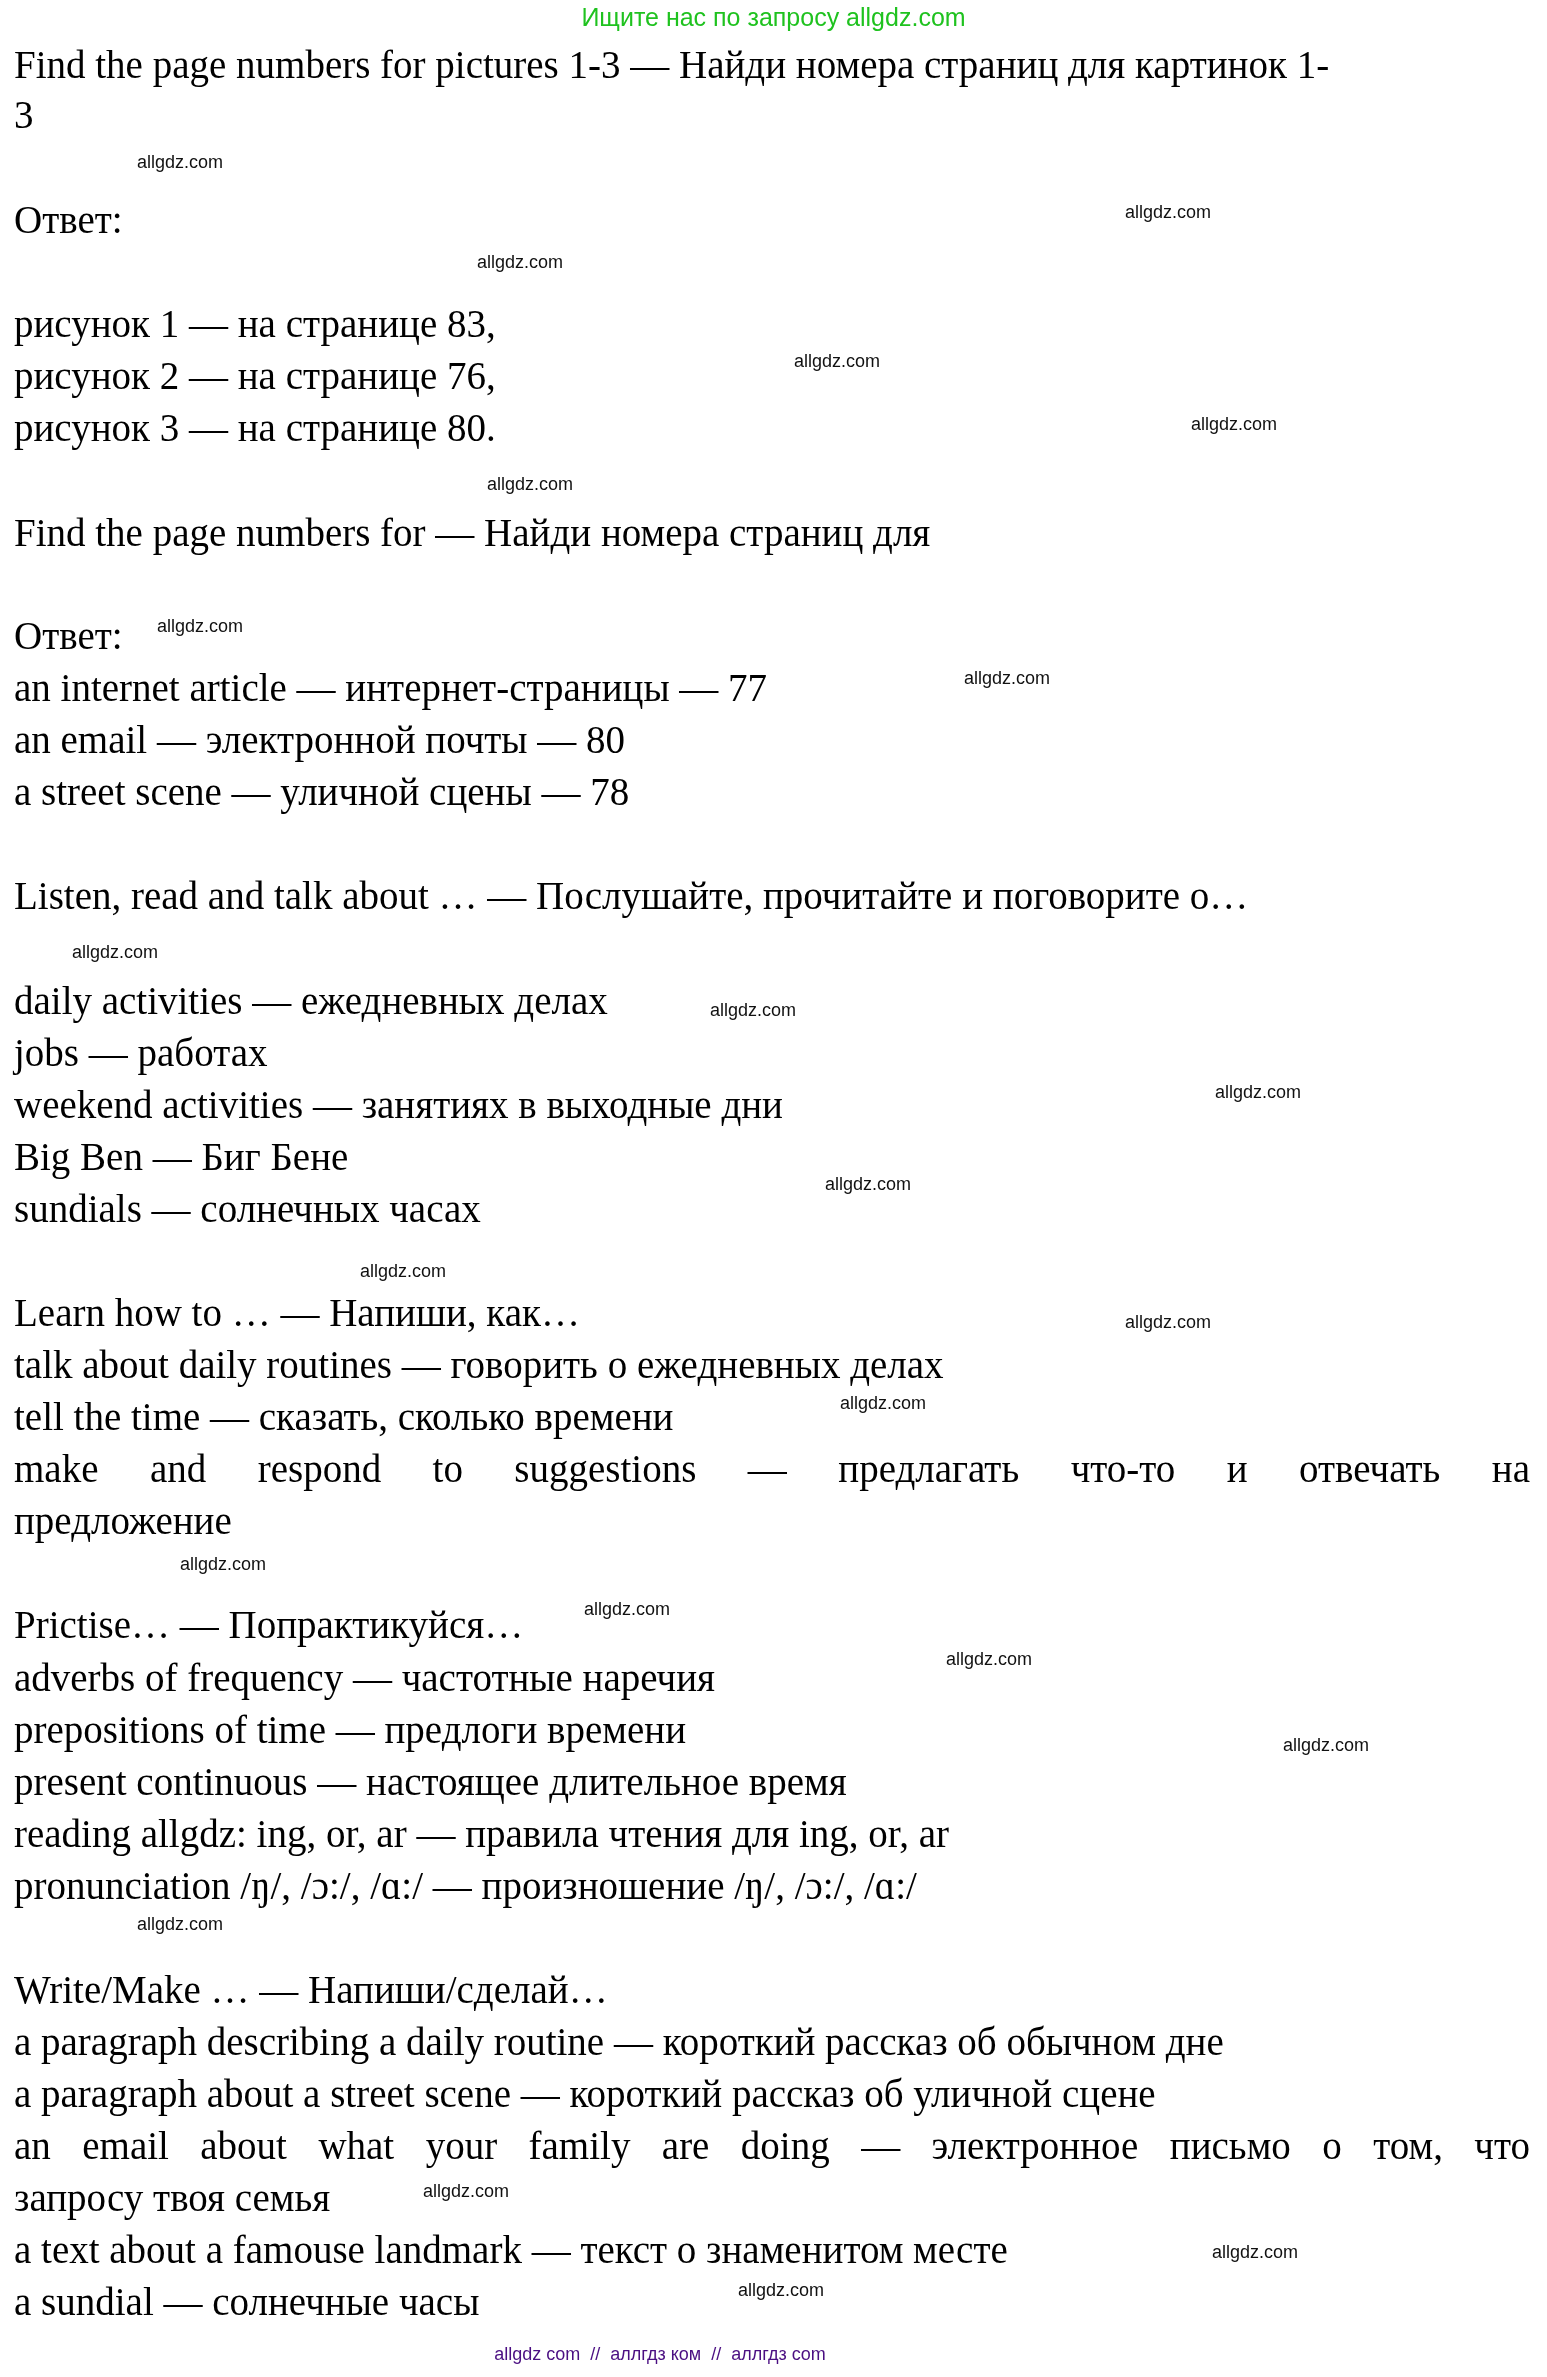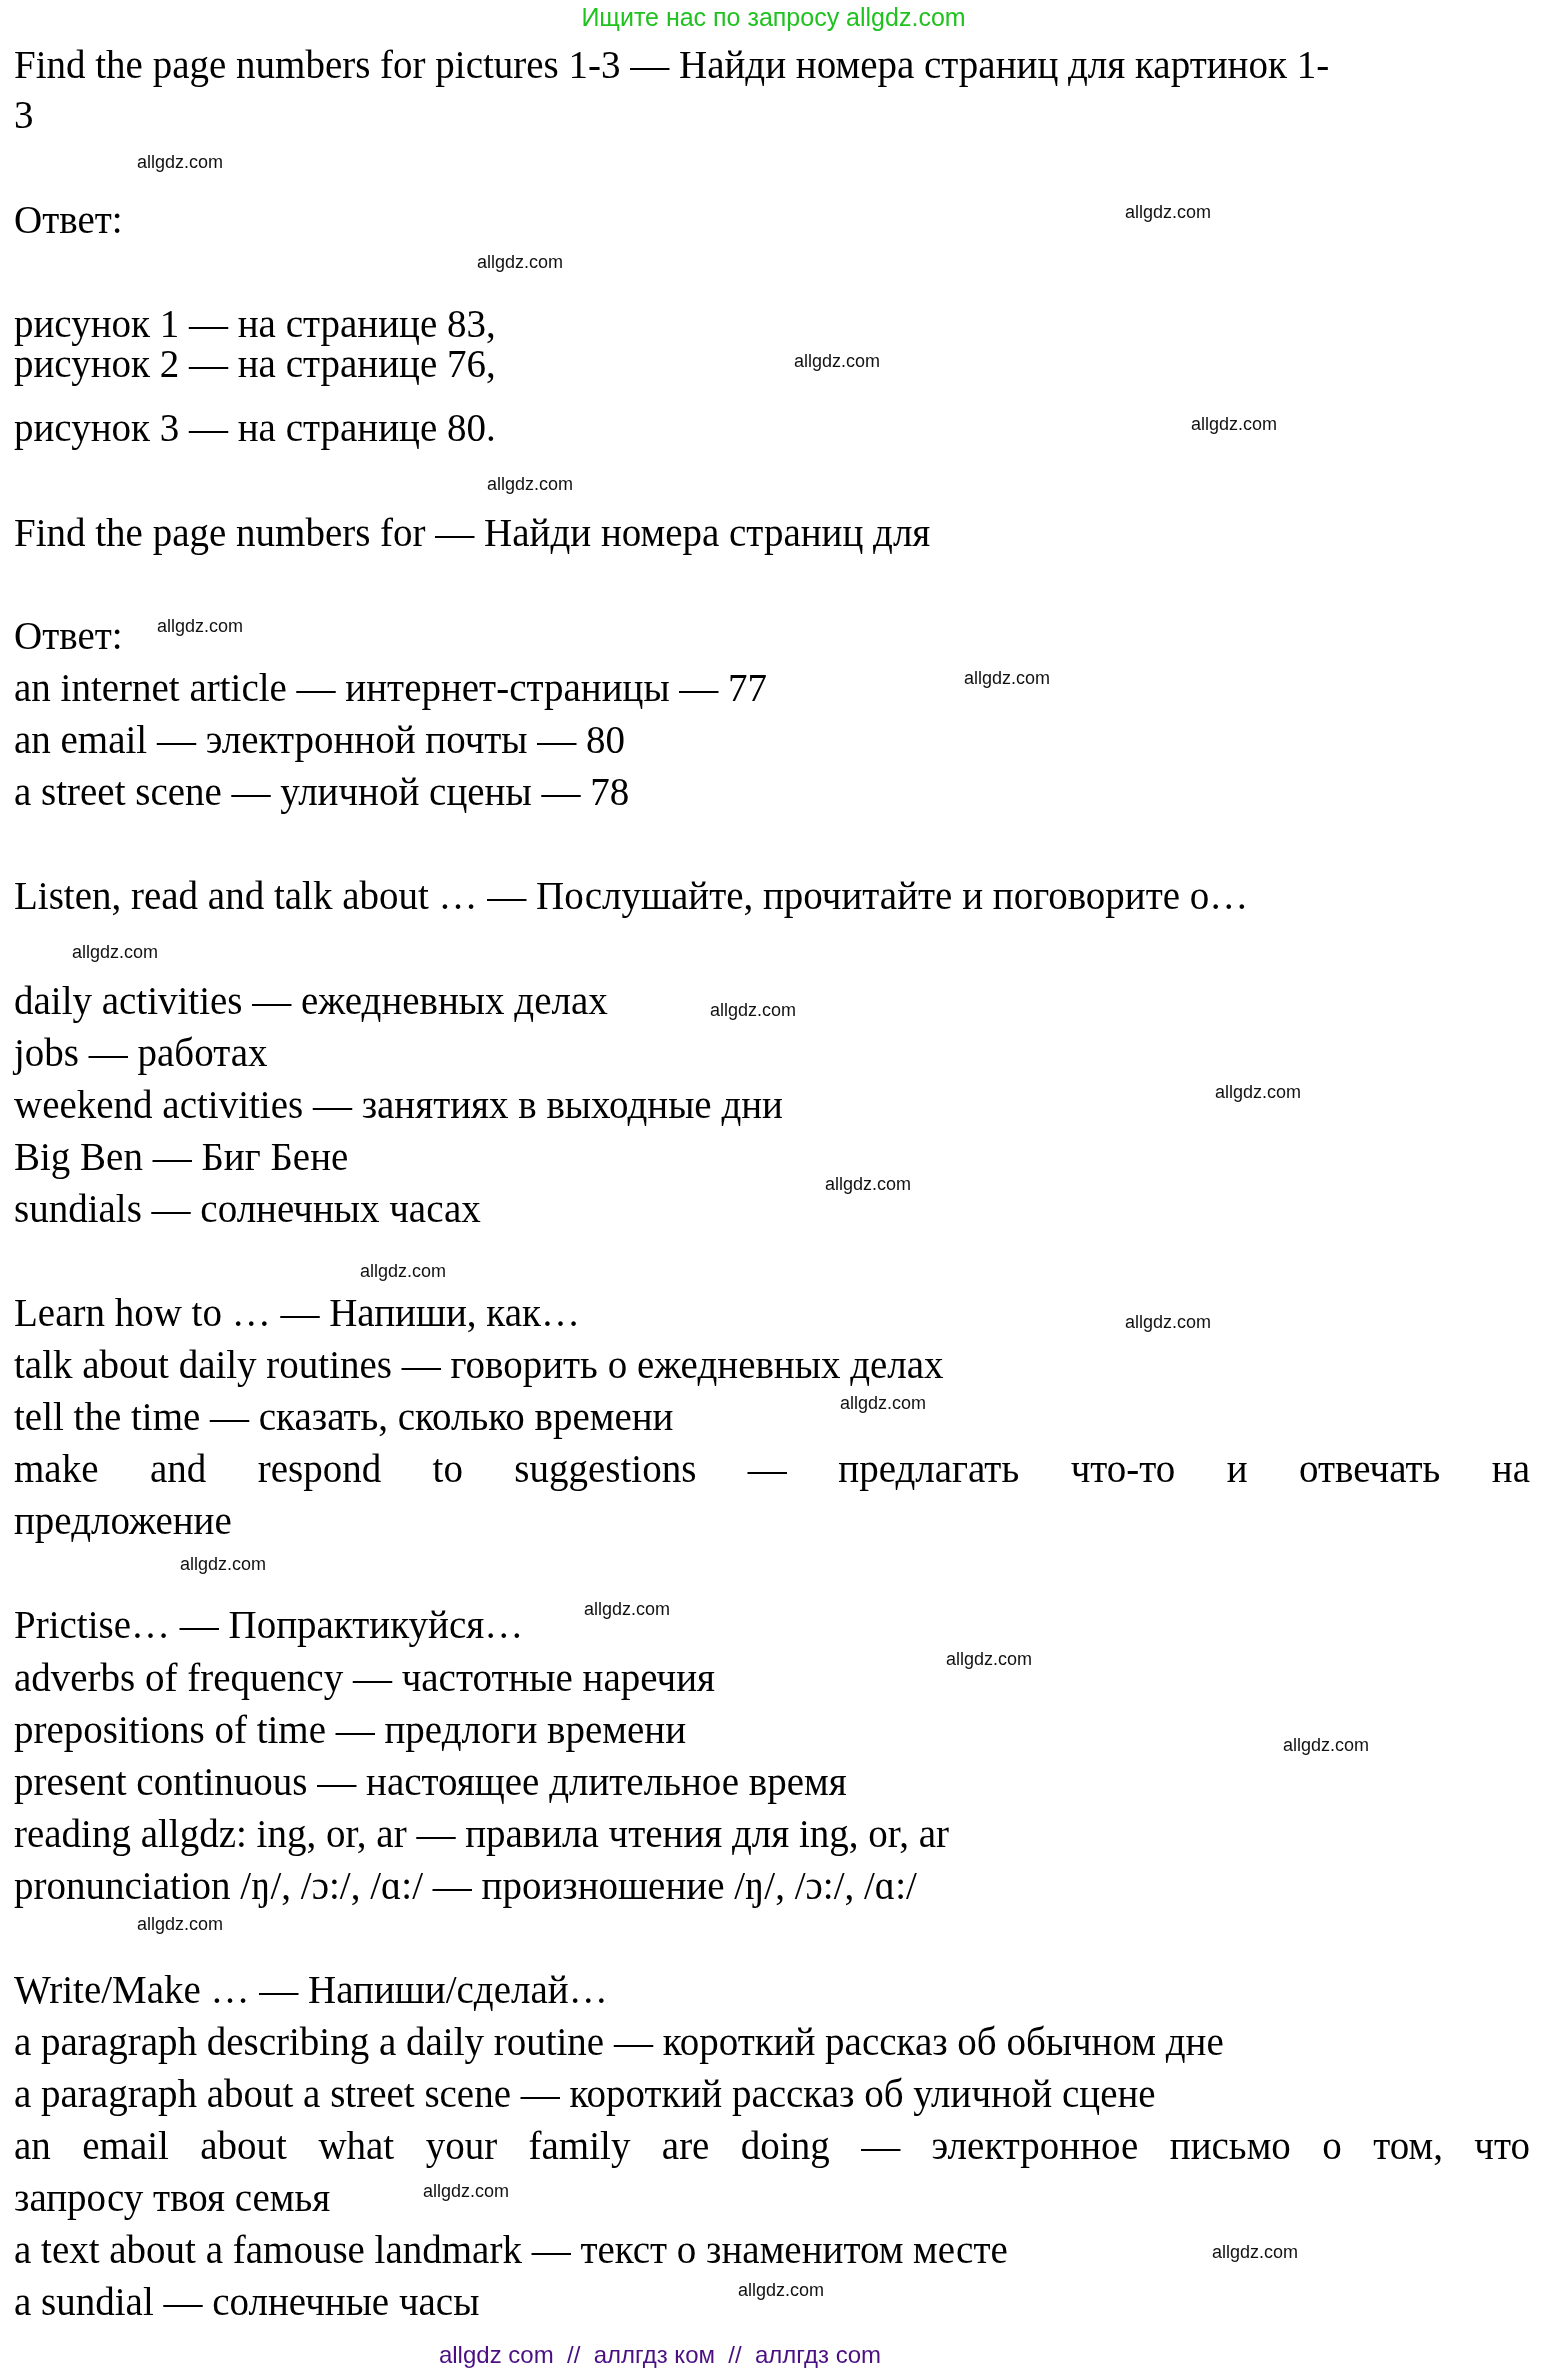--- a/index.html
+++ b/index.html
@@ -5,21 +5,21 @@
   html, body { margin: 0; padding: 0; background: #ffffff; }
   body { width: 1547px; height: 2377px; position: relative; overflow: hidden; }
   .header {
     position: absolute; left: 0; top: 0; width: 1547px; height: 34px;
     text-align: center; color: #1fc21f;
     font-family: "Liberation Sans", sans-serif; font-size: 25px; line-height: 34px;
   }
   .footer {
     position: absolute; left: 0; top: 2335px; width: 1320px; height: 39px;
     text-align: center; color: #4b0f82;
-    font-family: "Liberation Sans", sans-serif; font-size: 24px; line-height: 39px;
+    font-family: "Liberation Sans", sans-serif; font-size: 18px; line-height: 39px;
     white-space: pre;
   }
   .line {
     position: absolute; left: 14px; right: 17px;
     font-family: "Liberation Serif", serif; font-size: 39px; line-height: 52px;
     color: #000; white-space: nowrap;
   }
   .justify { white-space: normal; text-align: justify; text-align-last: justify; }
   .wm {
     position: absolute; font-family: "Liberation Sans", sans-serif;
@@ -28,21 +28,21 @@
 </style>
 </head>
 <body>
 
 <div class="header">Ищите нас по запросу allgdz.com</div>
 
 <div class="line" style="top:39px">Find the page numbers for pictures 1-3 — Найди номера страниц для картинок 1-</div>
 <div class="line" style="top:89px">3</div>
 <div class="line" style="top:194px">Ответ:</div>
 <div class="line" style="top:298px">рисунок 1 — на странице 83,</div>
-<div class="line" style="top:338px">рисунок 2 — на странице 76,</div>
+<div class="line" style="top:350px">рисунок 2 — на странице 76,</div>
 <div class="line" style="top:402px">рисунок 3 — на странице 80.</div>
 
 <div class="line" style="top:507px">Find the page numbers for — Найди номера страниц для</div>
 <div class="line" style="top:610px">Ответ:</div>
 <div class="line" style="top:662px">an internet article — интернет-страницы — 77</div>
 <div class="line" style="top:714px">an email — электронной почты — 80</div>
 <div class="line" style="top:766px">a street scene — уличной сцены — 78</div>
 
 <div class="line" style="top:870px">Listen, read and talk about …  — Послушайте, прочитайте и поговорите о…</div>
 <div class="line" style="top:975px">daily activities — ежедневных делах</div>

